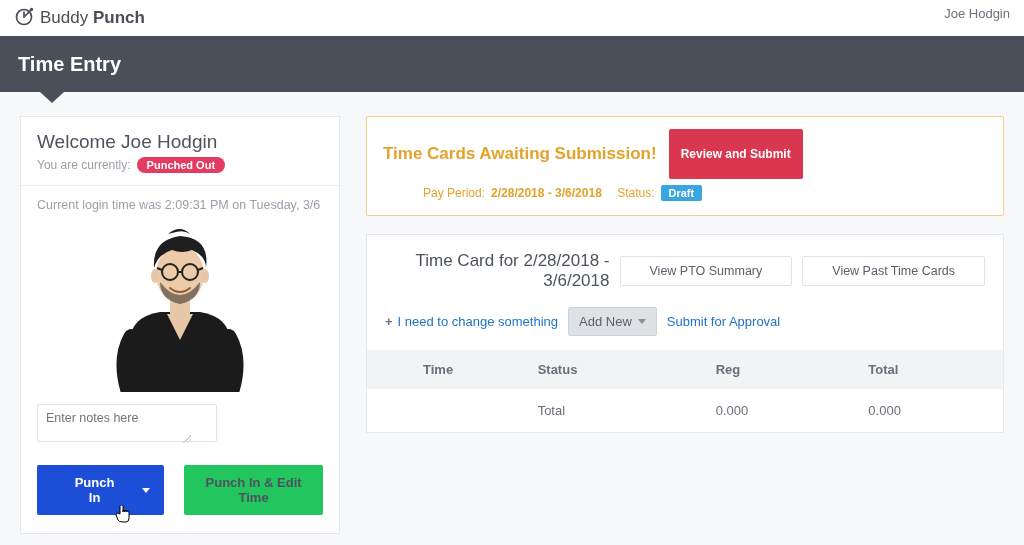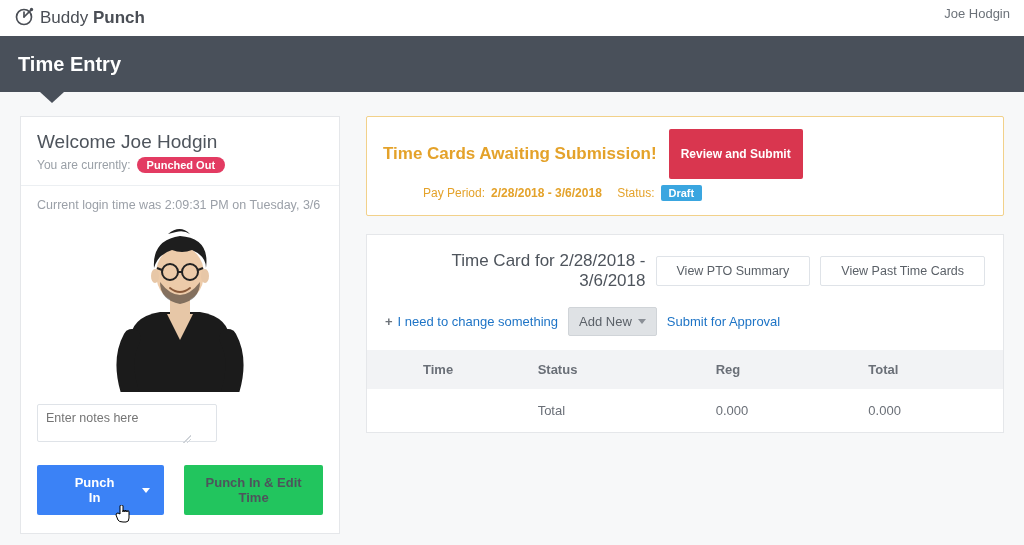--- a/index.html
+++ b/index.html
@@ -172,21 +172,21 @@
   }
   .btn {
     border: none;
     padding: 10px 14px;
     font-size: 13px;
     cursor: pointer;
     border-radius: 2px;
     font-family: inherit;
   }
   .btn-green {
-    background: #3b82f6;
+    background: #1d4ed8;
     color: #fff;
     font-weight: 600;
     width: 128px;
     display: inline-flex;
     align-items: center;
     justify-content: center;
     gap: 22px;
     position: relative;
     padding-left: 32px;
   }
@@ -266,21 +266,21 @@
     font-size: 17px;
     font-weight: 500;
     flex: 1;
     text-align: right;
   }
   .btn-outline {
     background: #fff;
     border: 1px solid #dfe3e8;
     color: #5b6168;
     font-size: 12.5px;
-    padding: 7px 20px;
+    padding: 7px 29px;
     border-radius: 2px;
   }
   .panel-toolbar {
     display: flex;
     align-items: center;
     gap: 10px;
     padding: 0 18px 14px;
   }
   .link-action {
     color: #1e74c6;

